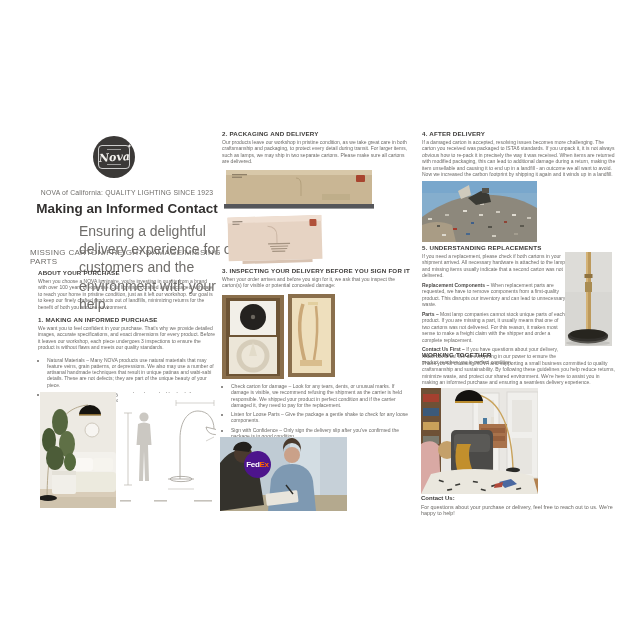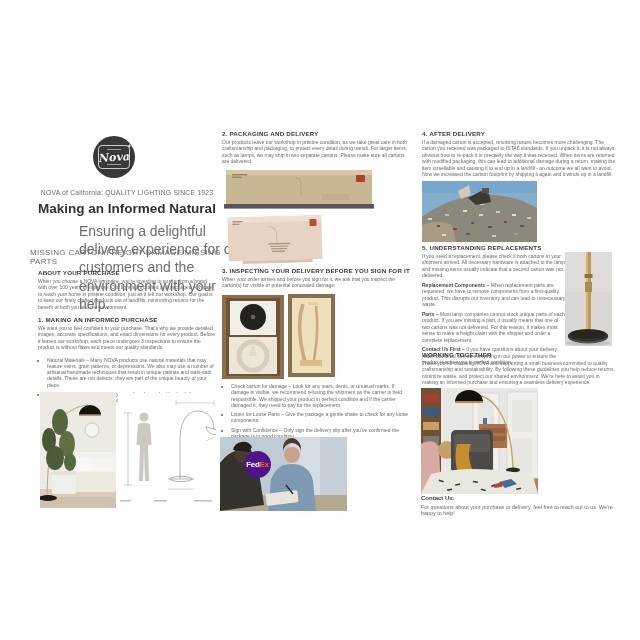--- a/index.html
+++ b/index.html
@@ -53,21 +53,21 @@
 <div class="abs logo">
   <div class="logo-frame">
     <span class="logo-line t"></span>
     <span class="logo-text">Nova</span>
     <span class="logo-star">✦</span>
     <span class="logo-line b"></span>
   </div>
 </div>
 
 <div class="abs tagline" style="left:38px;top:189px;width:178px;">NOVA of California: QUALITY LIGHTING SINCE 1923</div>
-<h1 class="abs title" style="left:30px;top:201px;width:194px;">Making an Informed Natural</h1>
+<h1 class="abs title" style="left:30px;top:201px;width:194px;">Making an Informed Contact</h1>
 <div class="abs subtitle" style="left:43px;top:222px;width:168px;">Ensuring a delightful delivery experience for our customers and the environment with your help.</div>
 <div class="abs banner" style="left:30px;top:248px;width:194px;">MISSING CARTON/FREIGHT DAMAGE/MISSING PARTS</div>
 
 <div class="abs" style="left:38px;top:269px;width:178px;">
   <h3 class="sec">ABOUT YOUR PURCHASE</h3>
   <p class="body">When you choose a NOVA luminaire, you're investing in quality from a brand with over 100 years of expertise. Our lighting is crafted and packaged with care to reach your home in pristine condition, just as it left our workshop. Our goal is to keep our finely crafted products out of landfills, minimizing returns for the benefit of both you and the environment.</p>
   <h3 class="sec">1. MAKING AN INFORMED PURCHASE</h3>
   <p class="body">We want you to feel confident in your purchase. That's why we provide detailed images, accurate specifications, and exact dimensions for every product. Before it leaves our workshop, each piece undergoes 3 inspections to ensure the product is without flaws and meets our quality standards.</p>
   <ul class="blt">
     <li>Natural Materials – Many NOVA products use natural materials that may feature veins, grain patterns, or depressions. We also may use a number of artisanal handmade techniques that result in unique patinas and wabi-sabi details. These are not defects; they are part of the unique beauty of your piece.</li>

